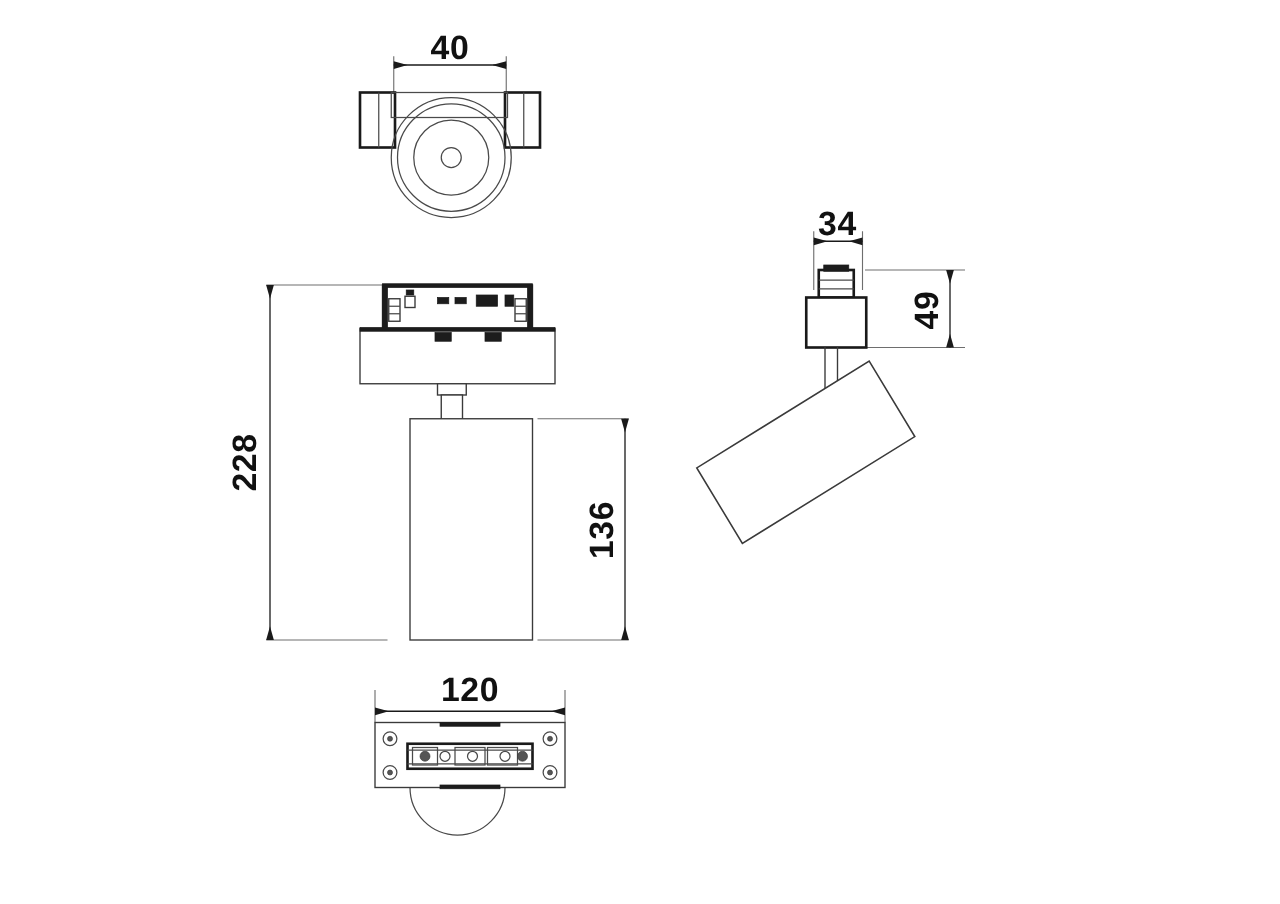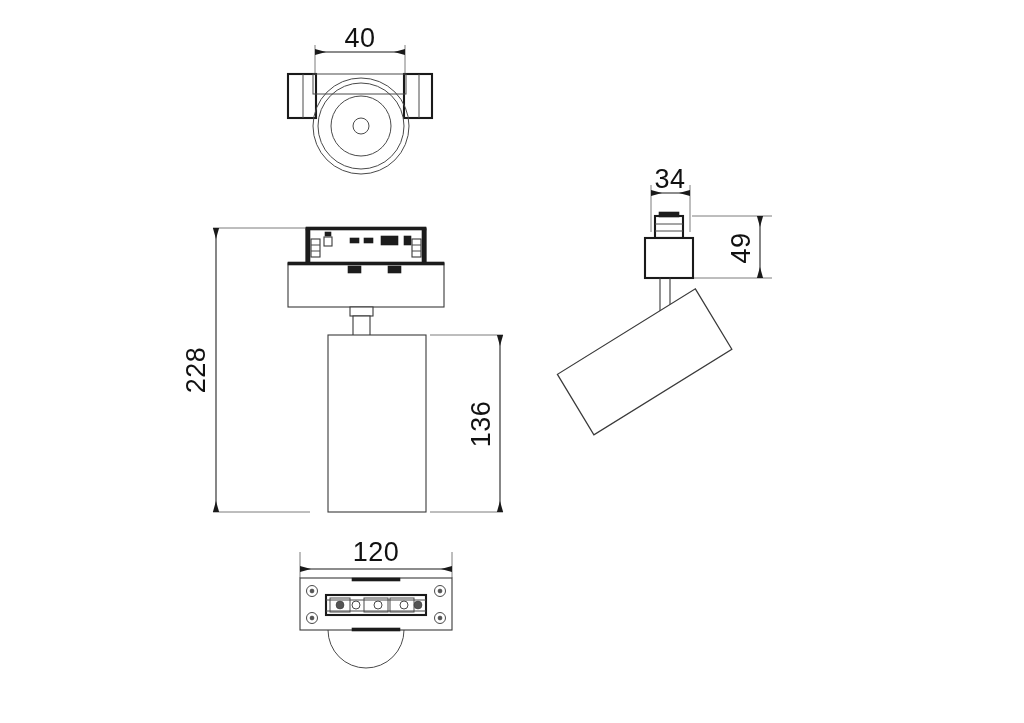--- a/index.html
+++ b/index.html
@@ -12,20 +12,21 @@
     width: 1024px;
     height: 723px;
     overflow: hidden;
     font-family: "Liberation Sans", sans-serif;
   }
   #drawing-root {
     position: relative;
     width: 996px;
     height: 723px;
     background: #ffffff;
+    font-weight: bold;
   }
   svg#tech-drawing {
     display: block;
     width: 1024px;
     height: 723px;
   }
   .outline {
     fill: #ffffff;
     stroke: #3a3a3a;
     stroke-width: 1.1;

